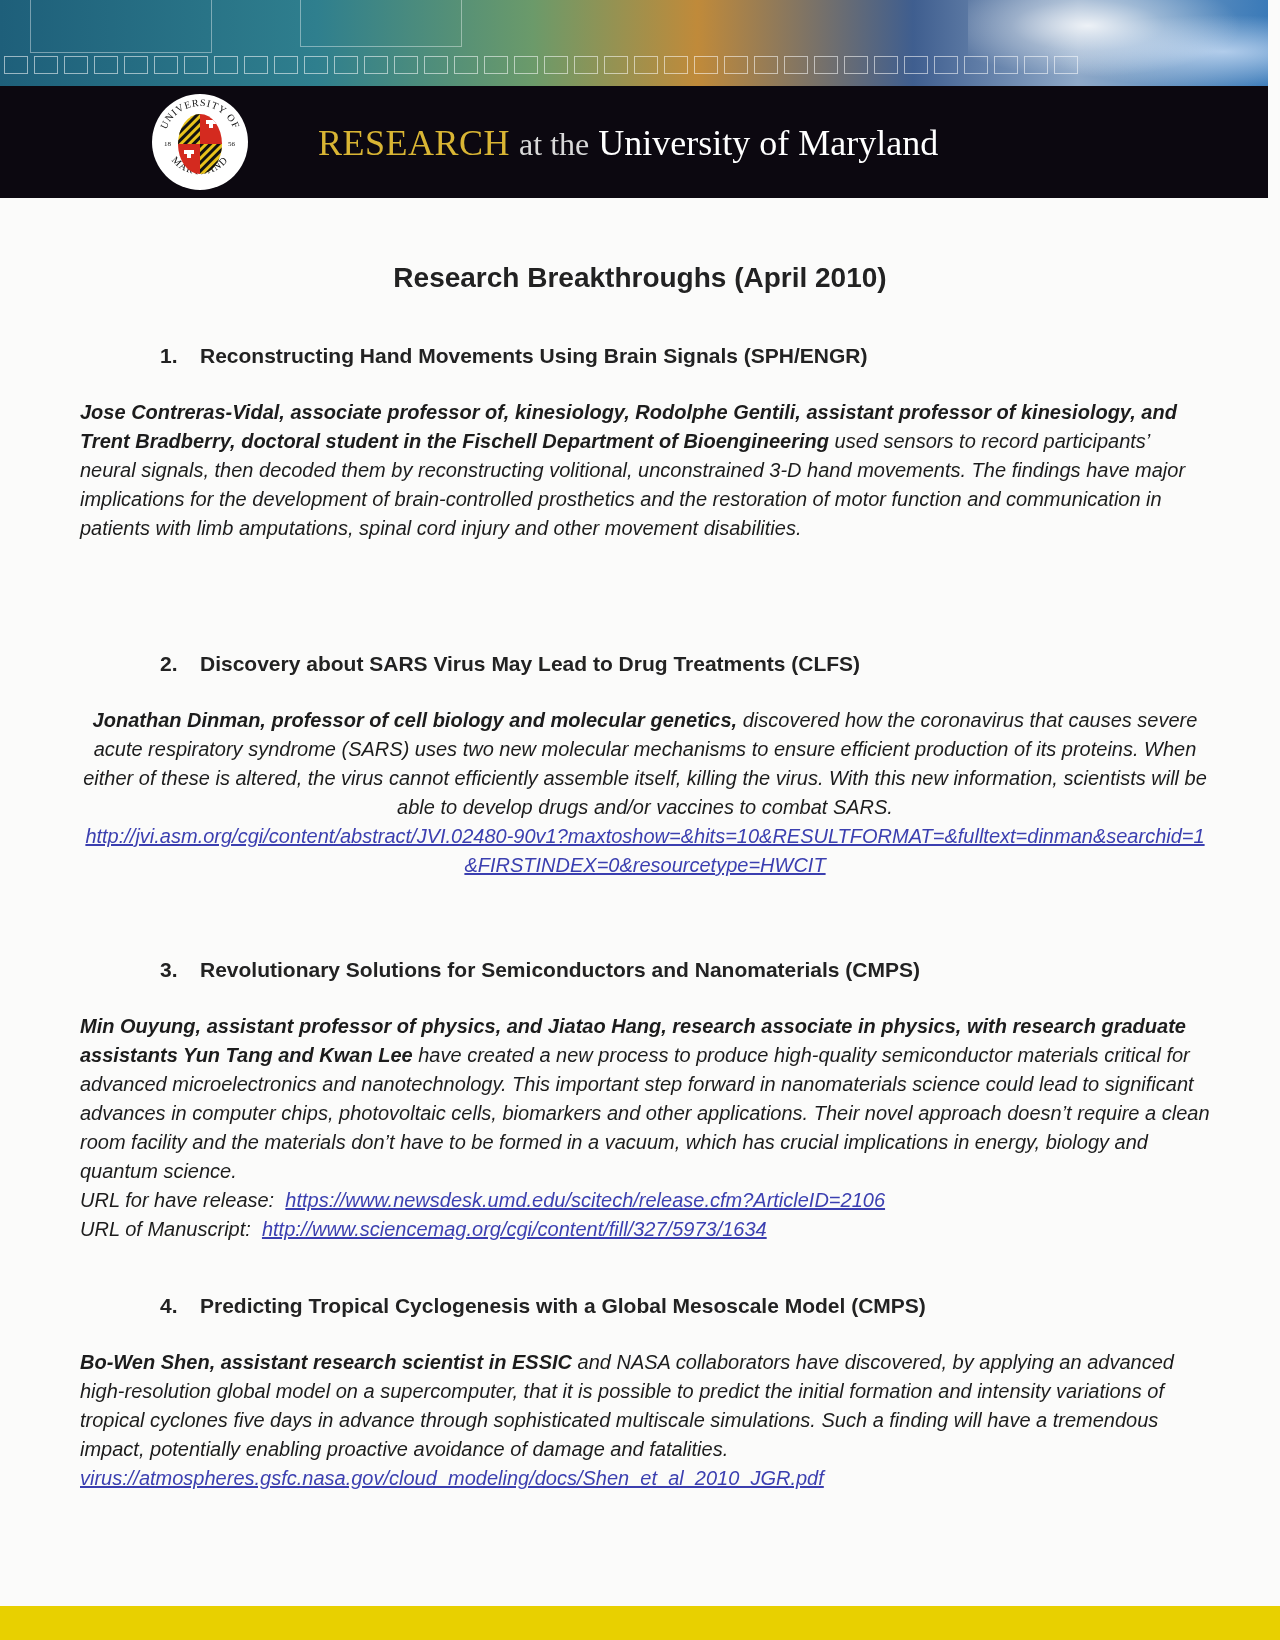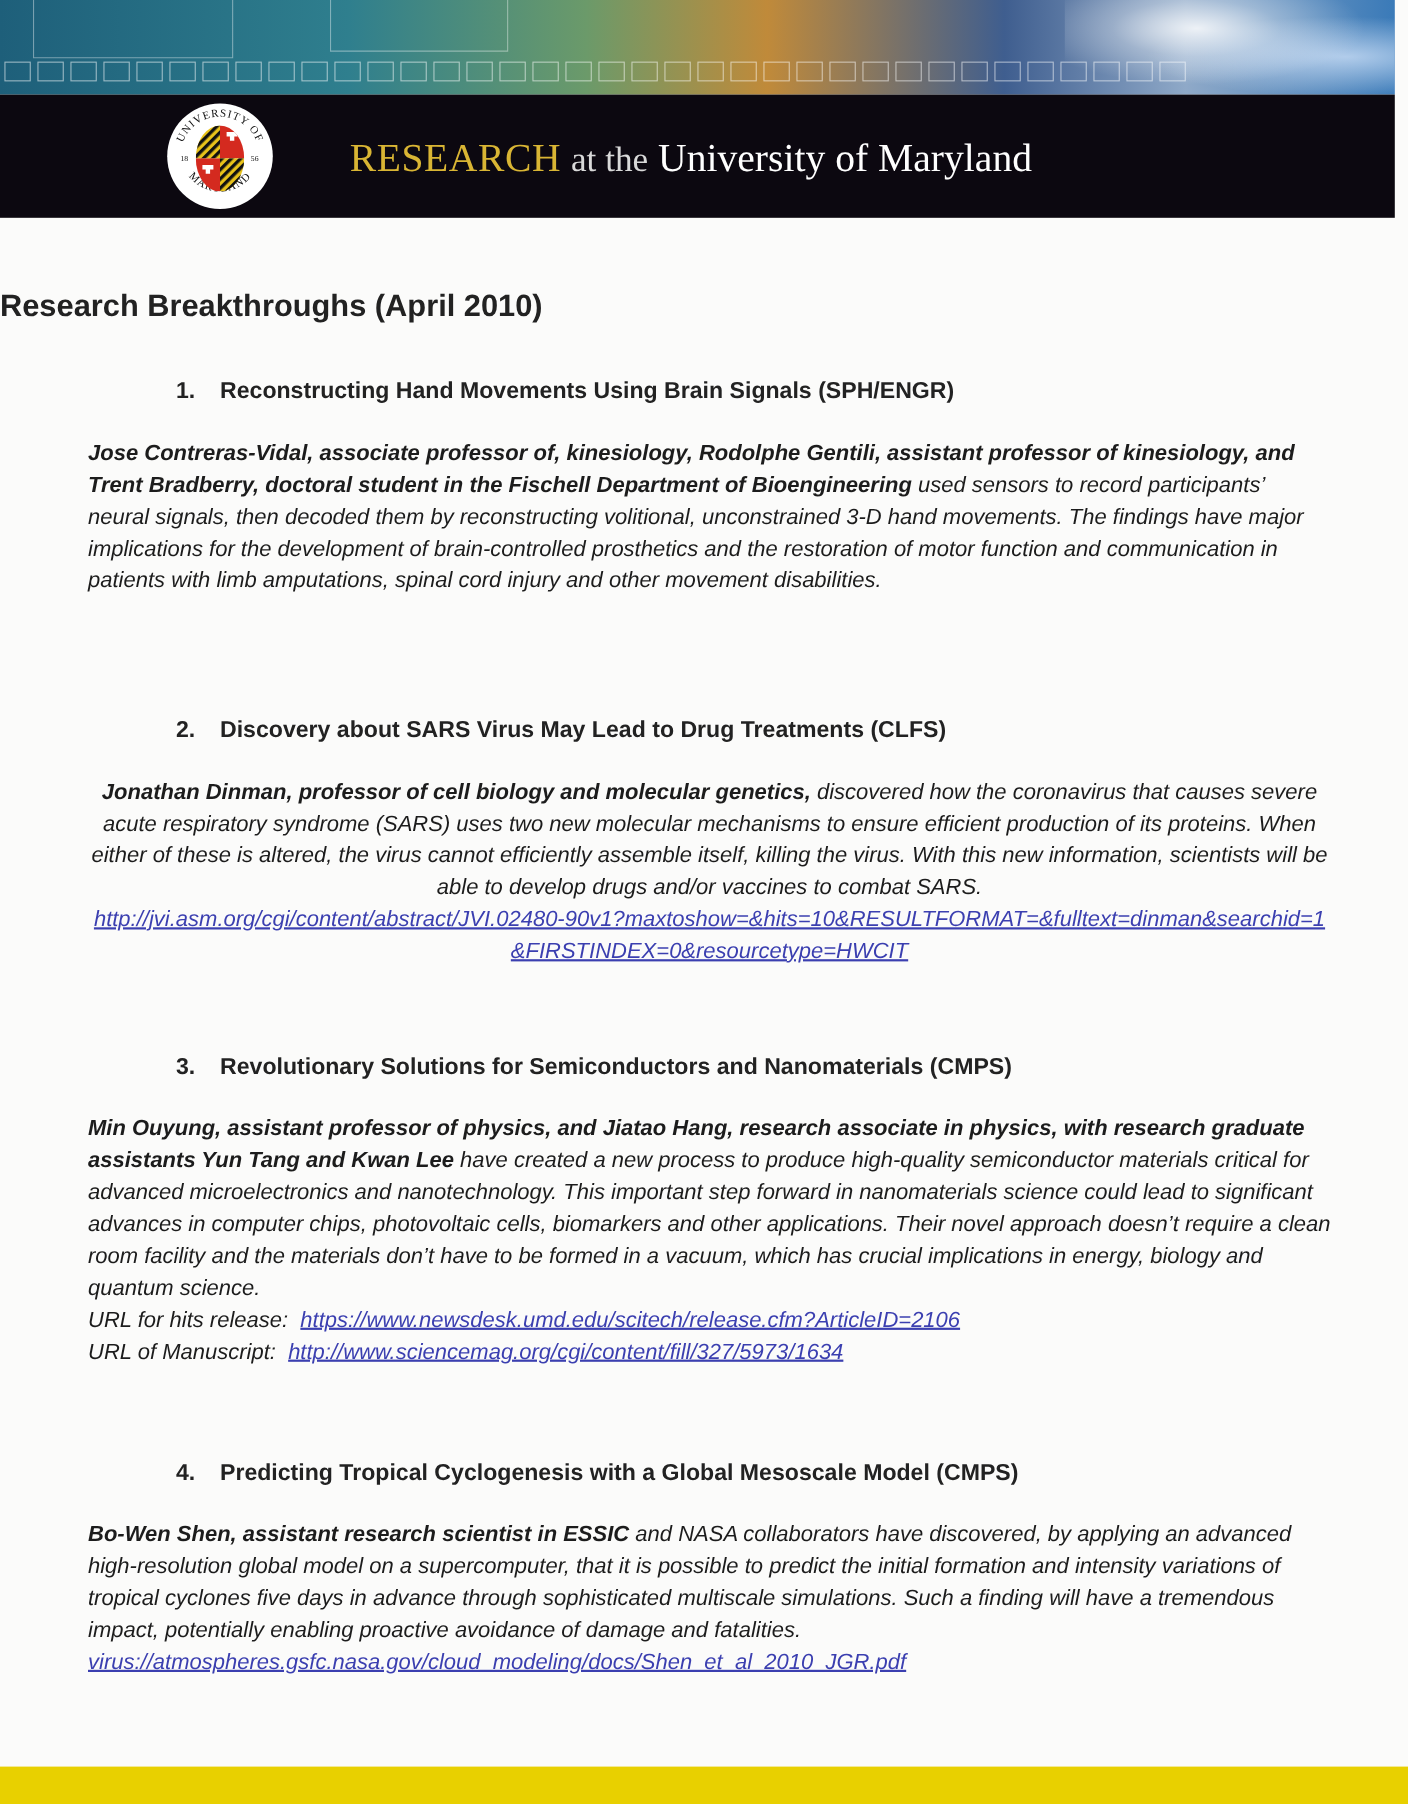--- a/index.html
+++ b/index.html
@@ -42,21 +42,21 @@
     position: absolute; left: 150px; top: 92px; width: 100px; height: 100px;
   }
   .banner-title {
     position: absolute; left: 318px; top: 122px;
     font-family: "Liberation Serif", serif; font-size: 36px; white-space: nowrap;
   }
   .banner-title .research { color: #d9b534; letter-spacing: 0.5px; }
   .banner-title .at { color: #d9d9d9; font-size: 32px; }
   .banner-title .umd { color: #ffffff; }
   .page-title {
-    position: absolute; left: 0; width: 1280px; top: 262px; text-align: left;
+    position: absolute; left: 0; width: 1280px; top: 262px; text-align: center;
     font-size: 28px; font-weight: bold; color: #222;
   }
   .section { position: absolute; left: 80px; width: 1130px; }
   .sec-heading {
     font-size: 21px; font-weight: bold; color: #222; white-space: nowrap;
   }
   .sec-heading .num { display: inline-block; width: 40px; }
   .sec-body {
     font-size: 20px; line-height: 29px; color: #1c1c1c; font-style: italic;
   }
@@ -180,29 +180,29 @@
     <a class="link">http://jvi.asm.org/cgi/content/abstract/JVI.02480-90v1?maxtoshow=&amp;hits=10&amp;RESULTFORMAT=&amp;fulltext=dinman&amp;searchid=1&amp;FIRSTINDEX=0&amp;resourcetype=HWCIT</a>
   </div>
 </div>
 
 <div class="section" style="top:958px;">
   <div class="sec-heading" style="margin-left:80px;">
     <span class="num">3.</span><span>Revolutionary Solutions for Semiconductors and Nanomaterials (CMPS)</span>
   </div>
   <div class="sec-body" style="margin-top:30px;">
     <b>Min Ouyung, assistant professor of physics, and Jiatao Hang, research associate in physics, with research graduate assistants Yun Tang and Kwan Lee</b><span> have created a new process to produce high-quality semiconductor materials critical for advanced microelectronics and nanotechnology.  This important step forward in nanomaterials science could lead to significant advances in computer chips, photovoltaic cells, biomarkers and other applications.  Their novel approach doesn’t require a clean room facility and the materials don’t have to be formed in a vacuum, which has crucial implications in energy, biology and quantum science.</span><br>
-    <span>URL for hits release:</span>&nbsp;
+    <span>URL for have release:</span>&nbsp;
     <a class="link">https://www.newsdesk.umd.edu/scitech/release.cfm?ArticleID=2106</a><br>
     <span>URL of Manuscript:</span>&nbsp;
     <a class="link">http://www.sciencemag.org/cgi/content/fill/327/5973/1634</a>
   </div>
 </div>
 
 <div class="section" style="top:1294px;">
-  <div class="sec-heading" style="margin-left:80px;margin-top:33px;">
+  <div class="sec-heading" style="margin-left:80px;">
     <span class="num">4.</span><span>Predicting Tropical Cyclogenesis with a Global Mesoscale Model (CMPS)</span>
   </div>
   <div class="sec-body" style="margin-top:30px;">
     <b>Bo-Wen Shen, assistant research scientist in ESSIC</b><span> and NASA collaborators have discovered, by applying an advanced high-resolution global model on a supercomputer, that it is possible to predict the initial formation and intensity variations of tropical cyclones five days in advance through sophisticated multiscale simulations.  Such a finding will have a tremendous impact, potentially enabling proactive avoidance of damage and fatalities.</span><br>
     <a class="link">virus://atmospheres.gsfc.nasa.gov/cloud_modeling/docs/Shen_et_al_2010_JGR.pdf</a>
   </div>
 </div>
 
 <div class="footer-bar"></div>
 

